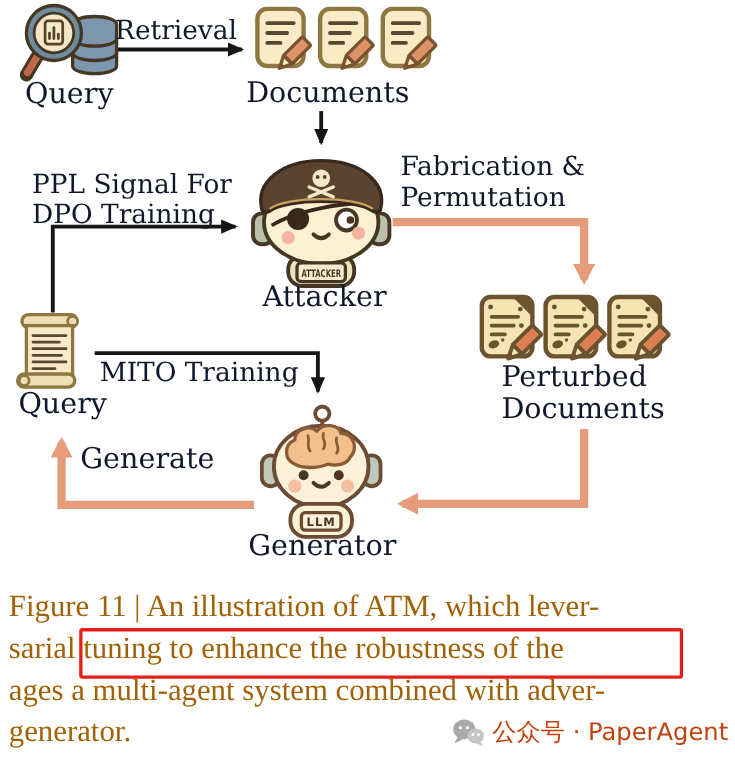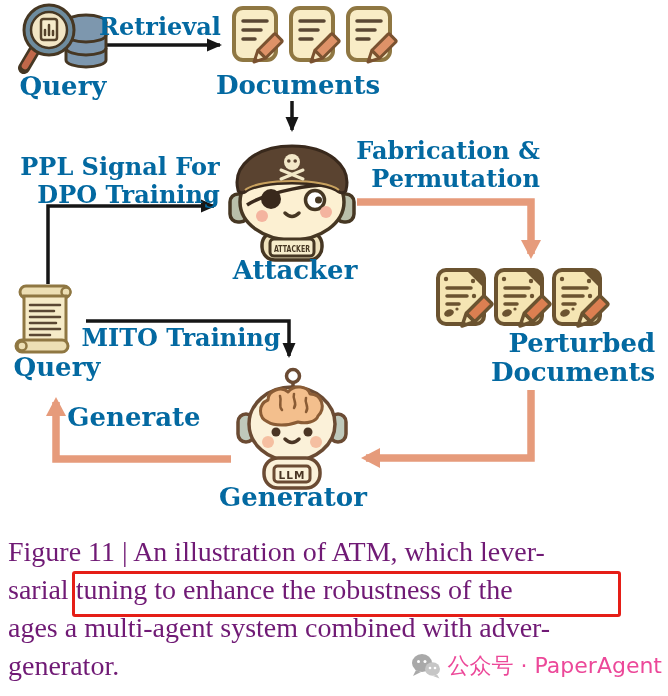--- a/index.html
+++ b/index.html
@@ -1,32 +1,32 @@
 <!DOCTYPE html>
 <html><head>
 <meta charset="utf-8">
 <style>
   html,body{margin:0;padding:0;background:#fff;}
   #stage{position:relative;width:668px;height:696px;background:#ffffff;overflow:hidden;
          font-family:"DejaVu Serif",serif;}
   .abs{position:absolute;}
   .node-label,.edge-label{
-    position:absolute;transform:translateX(-50%);text-align:right;
-    color:#0369a1;font-weight:700;white-space:pre-line;line-height:28px;
+    position:absolute;transform:translateX(-50%);text-align:left;
+    color:#0f172a;font-weight:400;white-space:pre-line;line-height:28px;
   }
   .node-label{font-size:26px;}
   .edge-label{font-size:24px;}
   .two-line{line-height:28px;}
-  .pl{line-height:29px;margin-left:43px;}
+  .pl{line-height:29px;}
   #caption{position:absolute;left:8px;top:533px;width:656px;
-    font-family:"Liberation Serif",serif;font-size:28px;line-height:38px;color:#701a75;}
+    font-family:"Liberation Serif",serif;font-size:28px;line-height:38px;color:#a16207;}
   #red-box{position:absolute;left:72px;top:571px;width:543px;height:40px;
     border:3px solid #e51e17;border-radius:3px;pointer-events:none;}
   #watermark{position:absolute;right:6px;top:651px;display:flex;align-items:center;gap:7px;
-    color:#ec4899;font-family:"DejaVu Sans",sans-serif;font-size:22px;}
+    color:#c2410c;font-family:"DejaVu Sans",sans-serif;font-size:22px;}
   svg{display:block;}
   svg text{font-family:"DejaVu Sans",sans-serif;}
 </style>
 </head>
 <body>
 
 <div id="stage">
 
   <svg class="abs" style="left:0;top:0" width="668" height="530" viewBox="0 0 668 530">
     <defs>

